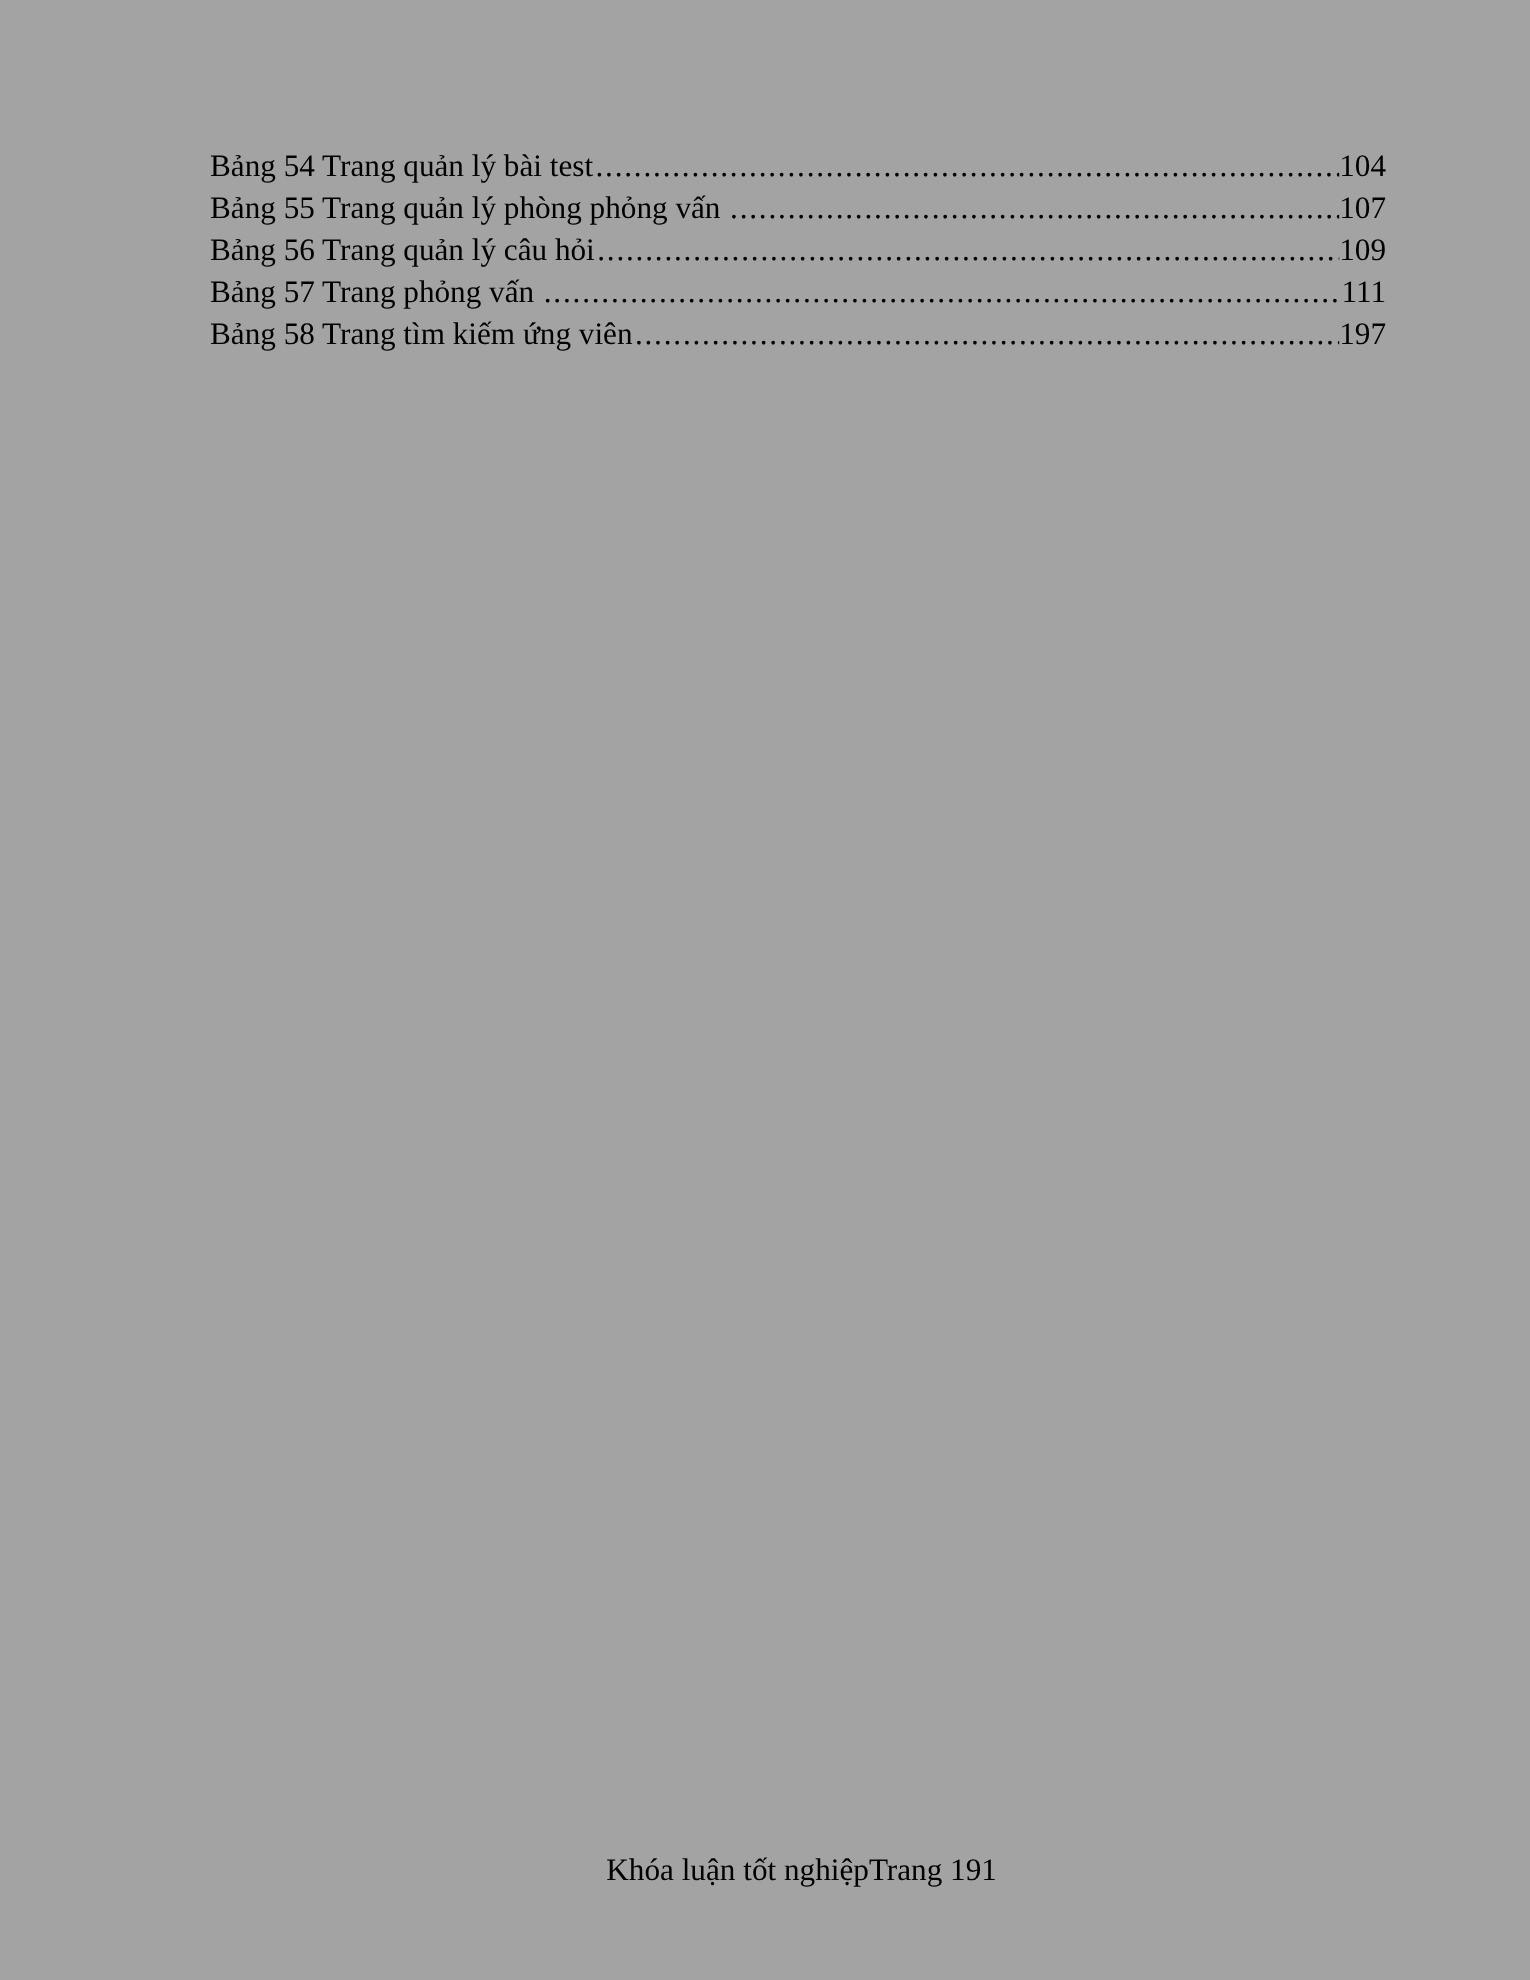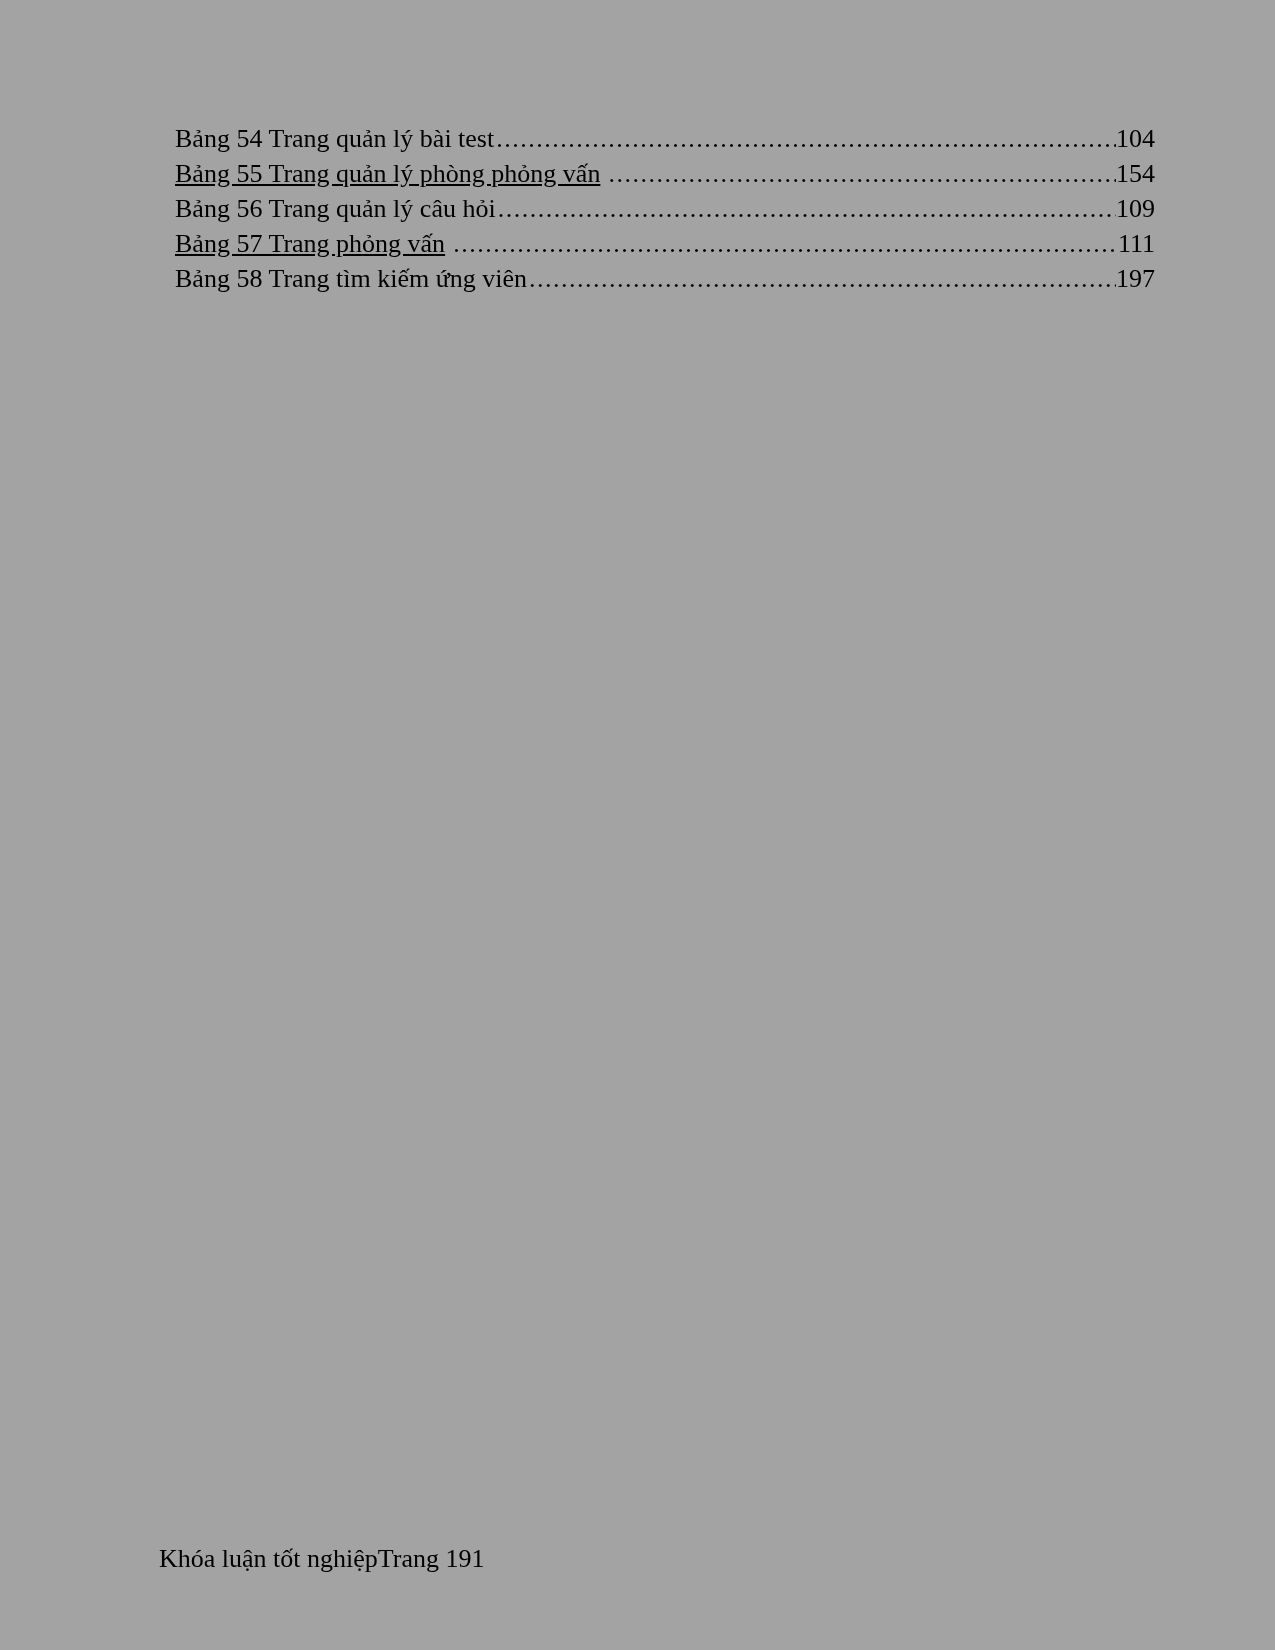--- a/index.html
+++ b/index.html
@@ -28,40 +28,39 @@
     font-size: 26px;
     line-height: 35px;
     white-space: nowrap;
   }
   .toc-label {
     flex: 0 0 auto;
     padding-right: 2px;
   }
   .toc-label.spaced {
     padding-right: 8px;
-    text-decoration: underline;
   }
   .dots {
     flex: 1 1 auto;
     overflow: hidden;
     white-space: nowrap;
     letter-spacing: 1.5px;
     min-width: 0;
   }
   .toc-page {
     flex: 0 0 auto;
     text-align: left;
   }
   .footer {
     position: absolute;
-    left: 159px;
+    left: 175px;
     top: 1544px;
     width: 986px;
     display: flex;
-    justify-content: flex-start;
+    justify-content: center;
     align-items: baseline;
     font-size: 26px;
     line-height: 30px;
   }
 </style>
 </head>
 <body>
 
 <div class="page">
 
@@ -69,21 +68,21 @@
 
     <div class="toc-entry">
       <span class="toc-label">Bảng 54 Trang quản lý bài test</span>
       <span class="dots">............................................................................................................................................................................................................................................................................................................</span>
       <span class="toc-page">104</span>
     </div>
 
     <div class="toc-entry">
       <span class="toc-label spaced">Bảng 55 Trang quản lý phòng phỏng vấn</span>
       <span class="dots">............................................................................................................................................................................................................................................................................................................</span>
-      <span class="toc-page">154</span>
+      <span class="toc-page">107</span>
     </div>
 
     <div class="toc-entry">
       <span class="toc-label">Bảng 56 Trang quản lý câu hỏi</span>
       <span class="dots">............................................................................................................................................................................................................................................................................................................</span>
       <span class="toc-page">109</span>
     </div>
 
     <div class="toc-entry">
       <span class="toc-label spaced">Bảng 57 Trang phỏng vấn</span>

